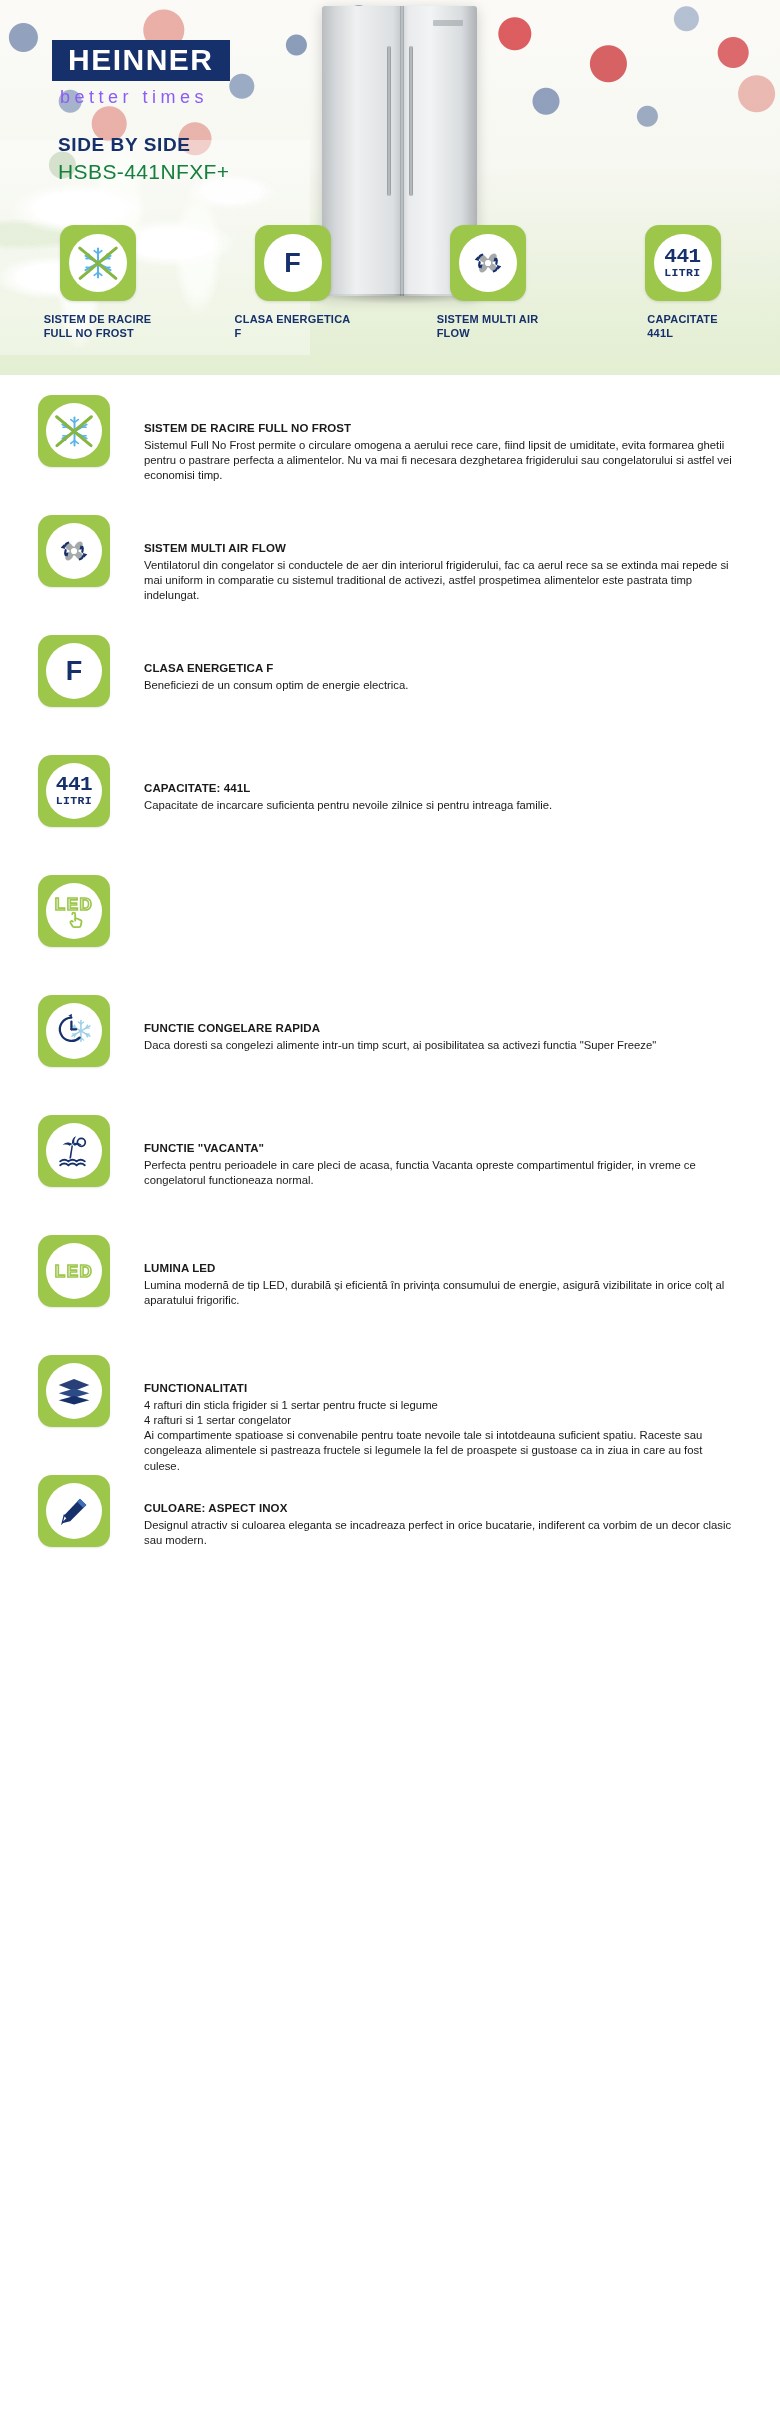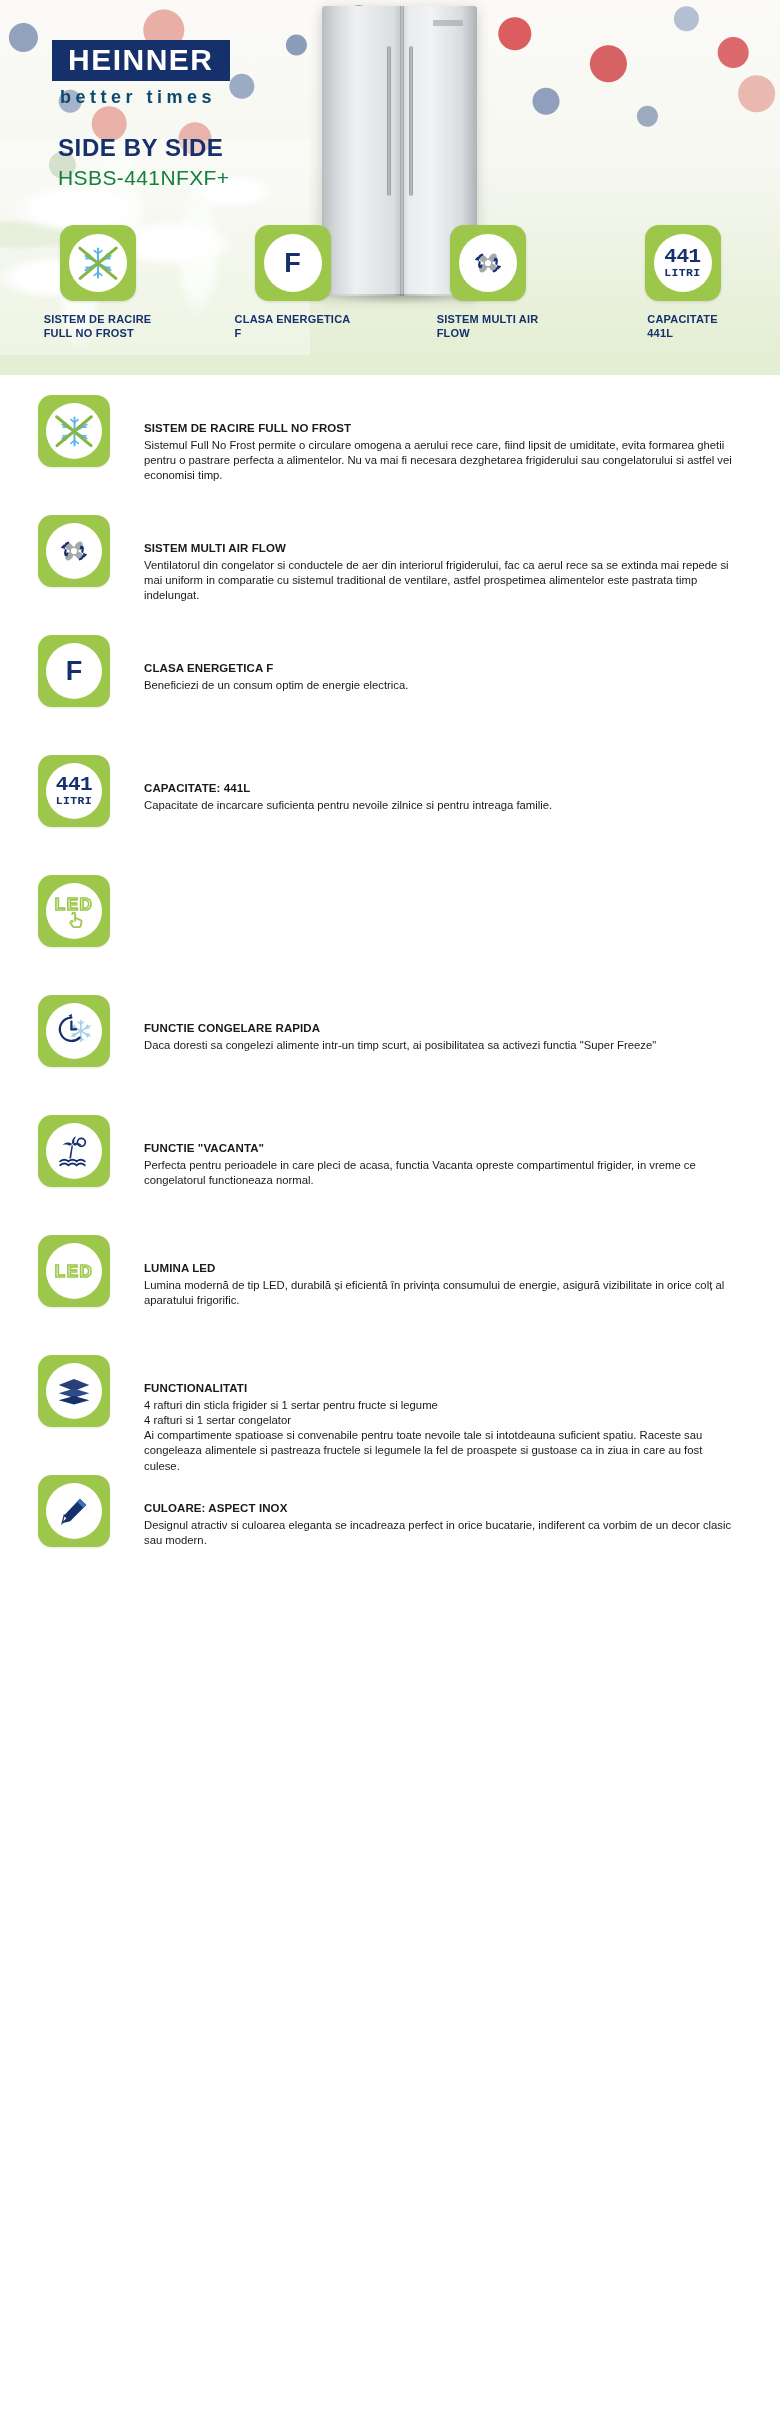--- a/index.html
+++ b/index.html
@@ -100,31 +100,31 @@
     color: #ffffff;
     font-weight: 700;
     font-size: 30px;
     letter-spacing: 1.5px;
     padding: 5px 16px 6px 16px;
     display: inline-block;
     line-height: 1;
     font-family: "Liberation Sans", sans-serif;
   }
   .brand-tagline {
-    color: #0c4a6e;
+    color: #8b5cf6;
     font-size: 18px;
     letter-spacing: 4.5px;
     margin-top: 6px;
     margin-left: 8px;
-    font-weight: 700;
+    font-weight: 400;
   }
   .brand-type {
     color: #16306b;
     font-weight: 700;
-    font-size: 24px;
+    font-size: 19px;
     letter-spacing: .6px;
     margin-top: 26px;
     margin-left: 6px;
   }
   .brand-model {
     color: #15803d;
     font-weight: 400;
     font-size: 21px;
     letter-spacing: .4px;
     margin-top: 4px;
@@ -416,21 +416,21 @@
                   <path d="M36 21l-5.5 1.5 1.5-5.5z"></path>
                 <path d="M36 32l-1.5-5.5 5.5 1.5z"></path>
                   <path d="M12 27l5.5-1.5-1.5 5.5z"></path>
               </g>
             </svg>
           </div>
         </div>
       </div>
       <div class="feature-text">
         <div class="feature-title">SISTEM MULTI AIR FLOW</div>
-        <div class="feature-body">Ventilatorul din congelator si conductele de aer din interiorul frigiderului, fac ca aerul rece sa se extinda mai repede si mai uniform in comparatie cu sistemul traditional de ventilare, astfel prospetimea alimentelor este pastrata timp indelungat.</div>
+        <div class="feature-body">Ventilatorul din congelator si conductele de aer din interiorul frigiderului, fac ca aerul rece sa se extinda mai repede si mai uniform in comparatie cu sistemul traditional de activezi, astfel prospetimea alimentelor este pastrata timp indelungat.</div>
       </div>
     </div>
 
     <div class="feature">
       <div class="feature-icon-wrap">
         <div class="feature-tile">
           <div class="feature-disc">
             <span class="letter-f">F</span>
           </div>
         </div>

